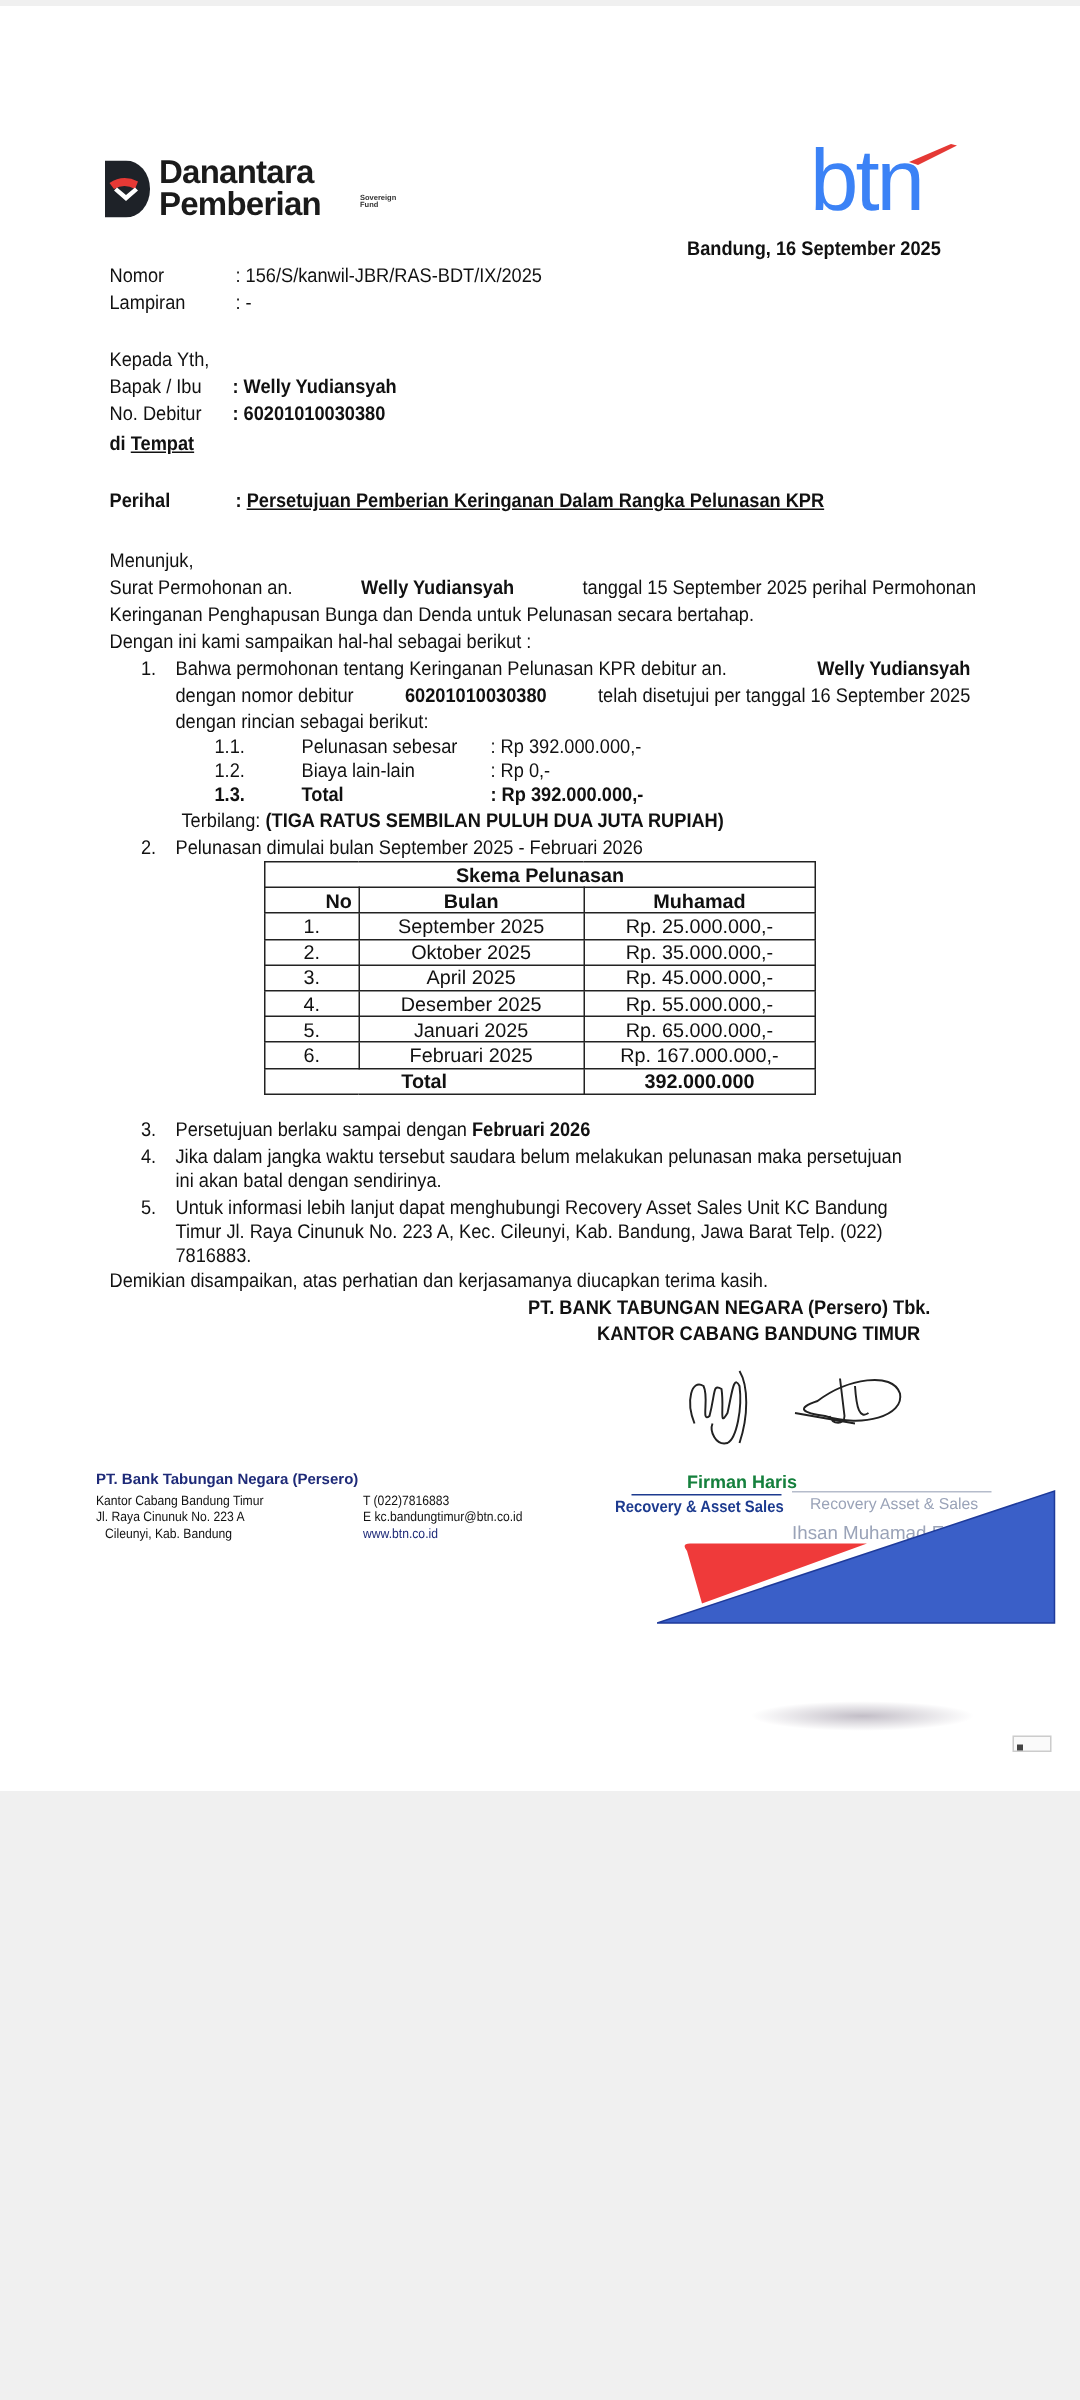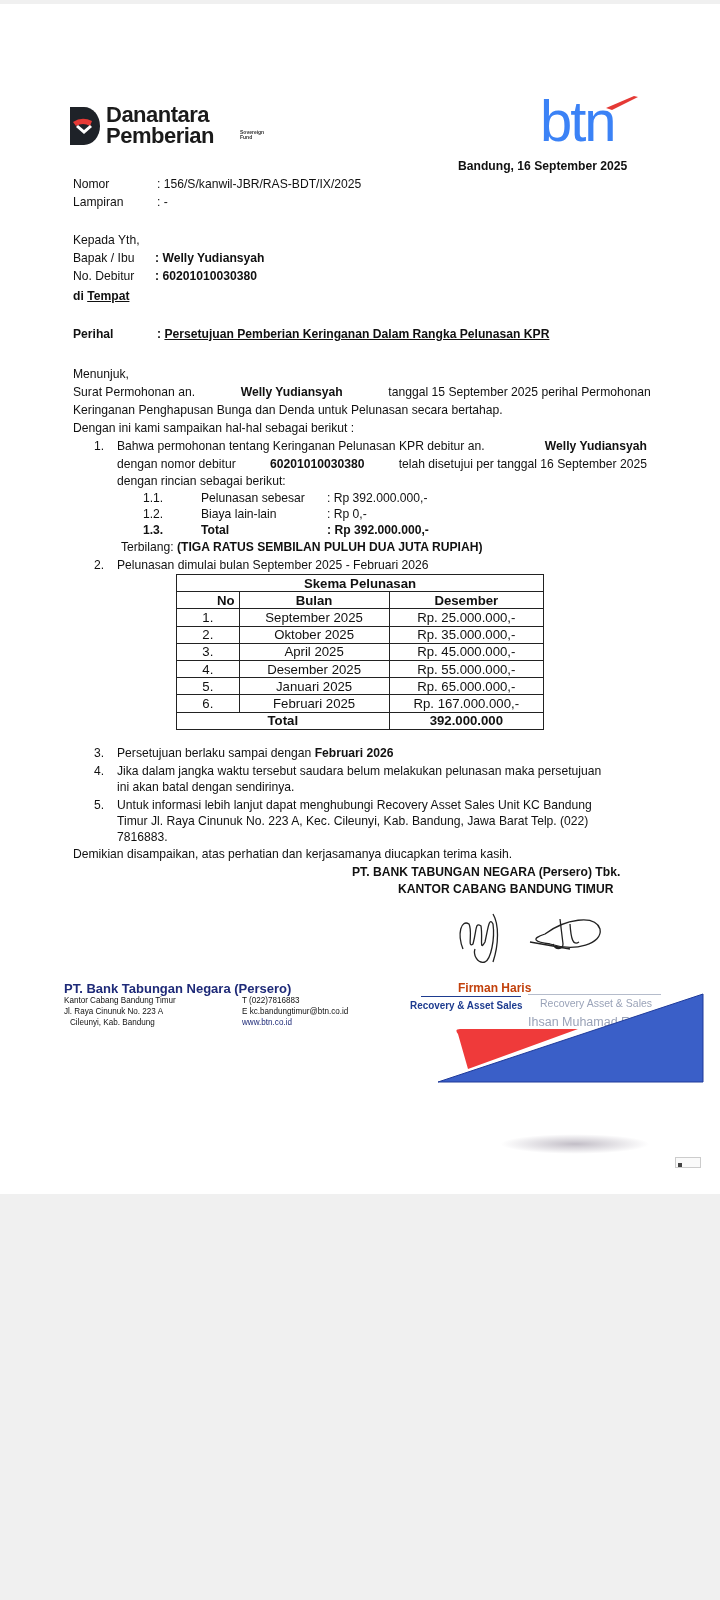--- a/index.html
+++ b/index.html
@@ -22,23 +22,23 @@
     .btn-logo { left: 540px; top: 84px; width: 90px; height: 66px; }
     .btn-text { position: absolute; left: 0; top: 0; font-size: 58px; font-weight: normal; color: #3b82f6; letter-spacing: -2px; line-height: 66px; }
     .btn-accent { position: absolute; left: 64px; top: 6px; width: 36px; height: 16px; }
 
     
     .sk-table { position: absolute; left: 176px; top: 570px; width: 368px; border-collapse: collapse; font-size: 13.2px; }
     .sk-table td, .sk-table th { border: 1.5px solid #222; height: 17.2px; line-height: 15px; padding: 0 4px; text-align: center; margin-top: 41px; }
     .sk-table th { font-weight: bold; }
 
     
-    .ft-org { left: 64px; top: 977px; font-size: 13px; font-weight: bold; color: #1e2a78; text-align: right; }
+    .ft-org { left: 64px; top: 977px; font-size: 10px; font-weight: bold; color: #1e2a78; text-align: right; }
     .ft-small { font-size: 9px; line-height: 10.5px; white-space: nowrap; transform: scaleX(0.9); transform-origin: left top; }
-    .sig-name { font-size: 12px; font-weight: bold; color: #c2410c; padding-left: 29px; }
+    .sig-name { font-size: 12px; font-weight: bold; color: #15803d; padding-left: 29px; }
     .sig-role { font-size: 11px; color: #1d3b8f; font-weight: bold; }
     .sig-name2 { font-size: 12.5px; color: #9aa3b8; margin-top: 36px; }
     .sig-role2 { font-size: 10.5px; color: #9aa3b8; }
 
     .shadow { left: 500px; top: 1130px; width: 150px; height: 20px; border-radius: 50%; background: radial-gradient(ellipse at center, rgba(120,110,130,0.45), rgba(200,200,210,0) 70%); }
     .stamp { left: 675px; top: 1153px; width: 26px; height: 11px; border: 1px solid #ccc; background: #fafafa; }
     .stamp::after { content: ""; position: absolute; left: 2px; top: 5px; width: 4px; height: 4px; background: #444; }
   </style>
 </head>
 <body>
@@ -125,21 +125,21 @@
   <div class="abs t cond" style="left:117px; top:553px;">Pelunasan dimulai bulan September 2025 - Februari 2026</div>
 
   <table class="sk-table">
     <tbody>
         <tr>
       <th colspan="3">Skema Pelunasan</th>
     </tr>
     <tr>
       <th style="width:32px;padding-left:40px;">No</th>
       <th style="width:150px;">Bulan</th>
-      <th>Desember</th>
+      <th>Muhamad</th>
     </tr>
     <tr>
       <td>1.</td>
       <td>September 2025</td>
       <td>Rp. 25.000.000,-</td>
     </tr>
     <tr>
       <td>2.</td>
       <td>Oktober 2025</td>
       <td>Rp. 35.000.000,-</td>

